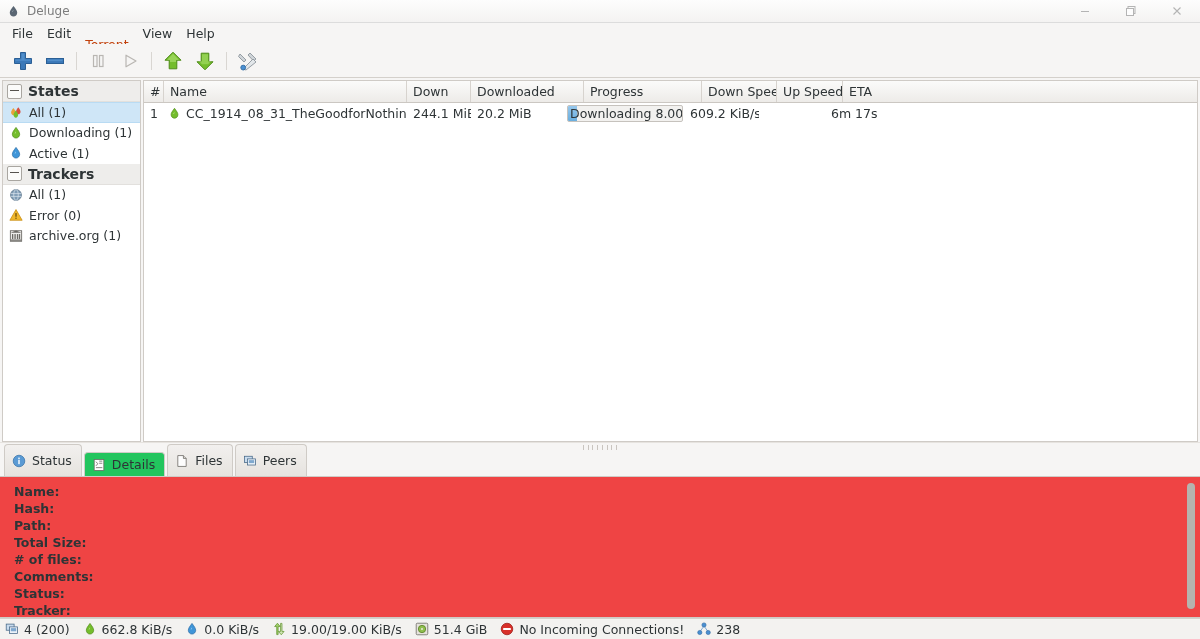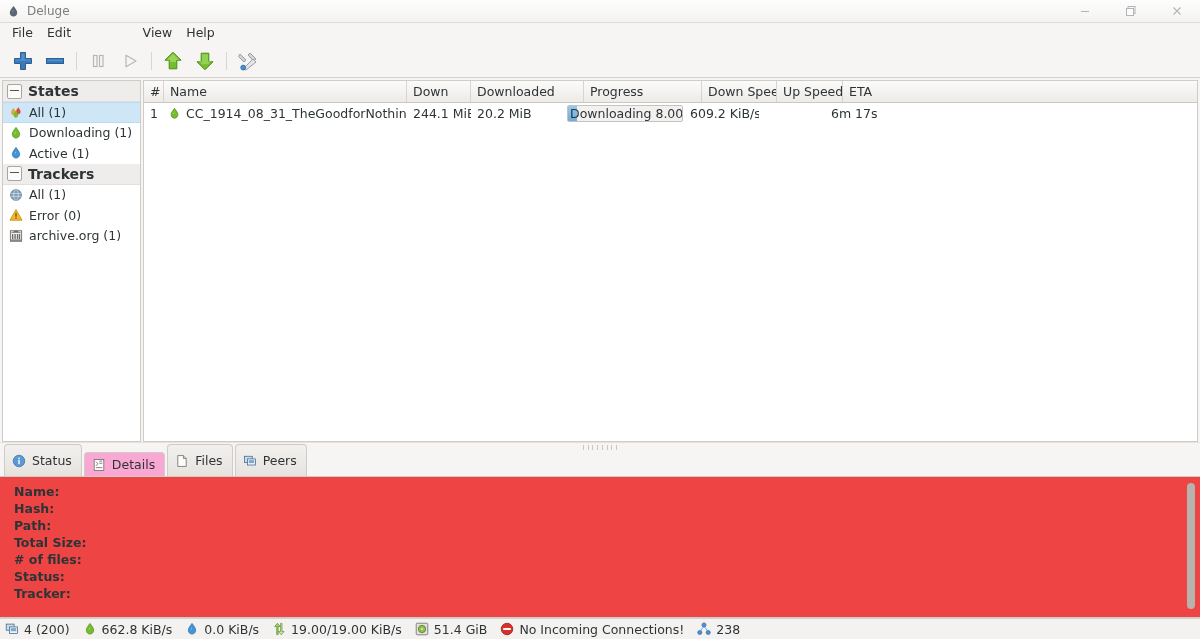--- a/index.html
+++ b/index.html
@@ -63,21 +63,21 @@
     line-height: 1;
   }
   .win-btn svg { display:block; }
 
   
   .menubar {
     height: 21px;
     min-height: 21px;
     background: #f6f5f4;
     display: flex;
-    align-items: flex-start;
+    align-items: center;
     padding-left: 5px;
     box-sizing: border-box;
   }
   .menu-item {
     padding: 2px 7px 3px 7px;
     font-size: 12.5px;
     color: #2e3436;
     white-space: nowrap;
   }
   .menu-item.disabled { color: #c2410c; margin-top: 23px; }
@@ -319,21 +319,21 @@
     box-sizing: border-box;
     background: linear-gradient(to bottom, #f2f0ee 0%, #e6e3df 100%);
     border: 1px solid #cfcbc6;
     border-bottom: none;
     border-top-left-radius: 4px;
     border-top-right-radius: 4px;
     margin-right: 2px;
     position: relative;
   }
   .tab.active {
-    background: #f9a8d4;
+    background: #22c55e;
     height: 24px;
     z-index: 3;
   }
   .tab-icon {
     width: 14px;
     height: 14px;
     margin-right: 6px;
     flex: 0 0 auto;
     display: block;
   }
@@ -681,20 +681,24 @@
         </div>
         <div class="detail-row">
           <span class="detail-label">Total Size:</span>
           <span class="detail-value"></span>
         </div>
         <div class="detail-row">
           <span class="detail-label"># of files:</span>
           <span class="detail-value"></span>
         </div>
         <div class="detail-row">
+          <span class="detail-label">Comments:</span>
+          <span class="detail-value"></span>
+        </div>
+        <div class="detail-row">
           <span class="detail-label">Status:</span>
           <span class="detail-value"></span>
         </div>
         <div class="detail-row">
           <span class="detail-label">Tracker:</span>
           <span class="detail-value"></span>
         </div>
       </div>
       <div class="vscroll">
         <div class="vscroll-thumb"></div>

